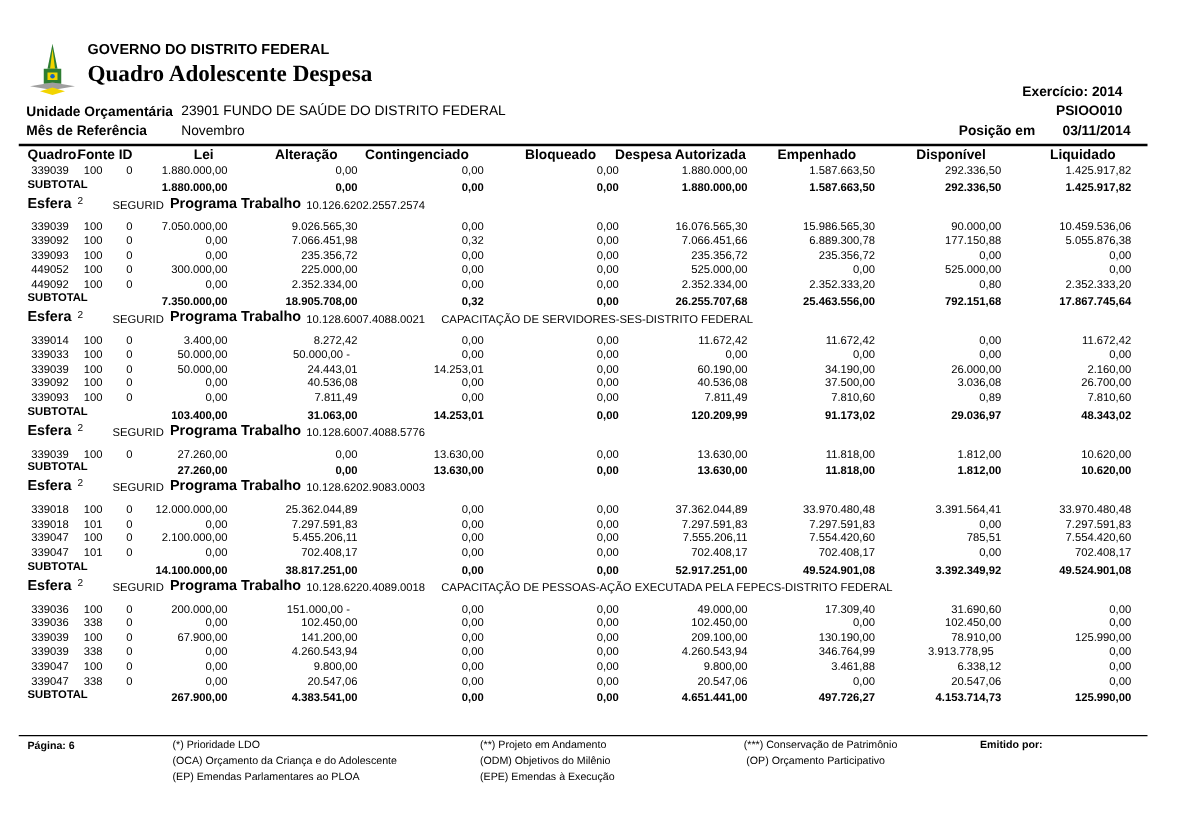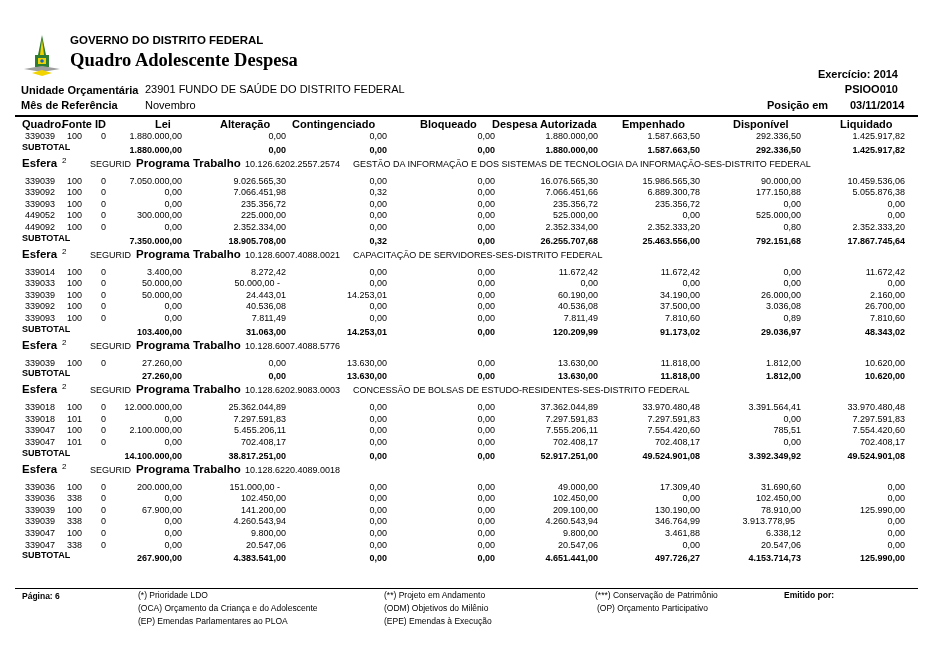--- a/index.html
+++ b/index.html
@@ -89,21 +89,20 @@
       <span class="r" style="right:242px; top:3px">1.587.663,50</span>
       <span class="r" style="right:141px; top:3px">292.336,50</span>
       <span class="r" style="right:37px; top:3px">1.425.917,82</span>
     </div>
     <div class="esf" style="top: 156.6px;">
       <span class="k" style="left:22px">Esfera</span>
       <span class="s sup" style="left:62px">2</span>
       <span class="s" style="left:90px">SEGURID</span>
       <span class="k" style="left:136px">Programa Trabalho</span>
       <span class="s" style="left:245px">10.126.6202.2557.2574</span>
-      <span class="s" style="left:353px">GESTÃO DA INFORMAÇÃO  E DOS SISTEMAS DE TECNOLOGIA DA INFORMAÇÃO-SES-DISTRITO FEDERAL</span>
     </div>
     <div class="row" style="top: 175.6px;">
       <span style="left:25px">339039</span>
       <span style="left:67px">100</span>
       <span style="left:101px">0</span>
       <span class="r" style="right:760px">7.050.000,00</span>
       <span class="r" style="right:656px">9.026.565,30</span>
       <span class="r" style="right:555px">0,00</span>
       <span class="r" style="right:447px">0,00</span>
       <span class="r" style="right:344px">16.076.565,30</span>
@@ -288,21 +287,20 @@
       <span class="r" style="right:242px; top:3px">11.818,00</span>
       <span class="r" style="right:141px; top:3px">1.812,00</span>
       <span class="r" style="right:37px; top:3px">10.620,00</span>
     </div>
     <div class="esf" style="top: 383.2px;">
       <span class="k" style="left:22px">Esfera</span>
       <span class="s sup" style="left:62px">2</span>
       <span class="s" style="left:90px">SEGURID</span>
       <span class="k" style="left:136px">Programa Trabalho</span>
       <span class="s" style="left:245px">10.128.6202.9083.0003</span>
-      <span class="s" style="left:353px">CONCESSÃO DE BOLSAS DE ESTUDO-RESIDENTES-SES-DISTRITO FEDERAL</span>
     </div>
     <div class="row" style="top: 402.2px;">
       <span style="left:25px">339018</span>
       <span style="left:67px">100</span>
       <span style="left:101px">0</span>
       <span class="r" style="right:760px">12.000.000,00</span>
       <span class="r" style="right:656px">25.362.044,89</span>
       <span class="r" style="right:555px">0,00</span>
       <span class="r" style="right:447px">0,00</span>
       <span class="r" style="right:344px">37.362.044,89</span>
@@ -359,20 +357,21 @@
       <span class="r" style="right:242px; top:3px">49.524.901,08</span>
       <span class="r" style="right:141px; top:3px">3.392.349,92</span>
       <span class="r" style="right:37px; top:3px">49.524.901,08</span>
     </div>
     <div class="esf" style="top: 462.6px;">
       <span class="k" style="left:22px">Esfera</span>
       <span class="s sup" style="left:62px">2</span>
       <span class="s" style="left:90px">SEGURID</span>
       <span class="k" style="left:136px">Programa Trabalho</span>
       <span class="s" style="left:245px">10.128.6220.4089.0018</span>
+      <span class="s" style="left:353px">CAPACITAÇÃO DE PESSOAS-AÇÃO EXECUTADA PELA FEPECS-DISTRITO FEDERAL</span>
     </div>
     <div class="row" style="top: 481.6px;">
       <span style="left:25px">339036</span>
       <span style="left:67px">100</span>
       <span style="left:101px">0</span>
       <span class="r" style="right:760px">200.000,00</span>
       <span class="r" style="right:662px">151.000,00 -</span>
       <span class="r" style="right:555px">0,00</span>
       <span class="r" style="right:447px">0,00</span>
       <span class="r" style="right:344px">49.000,00</span>

